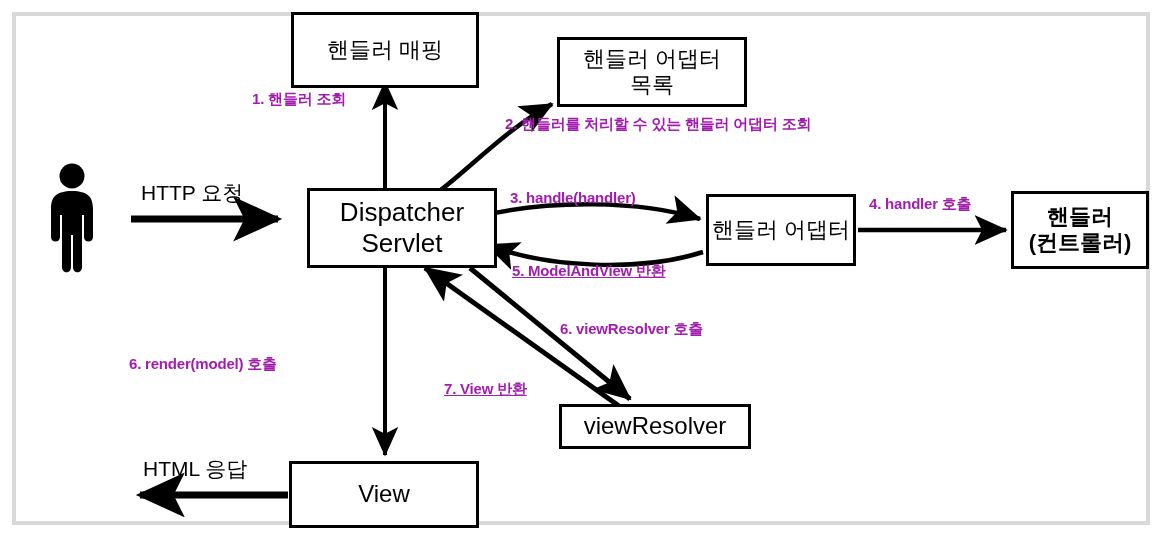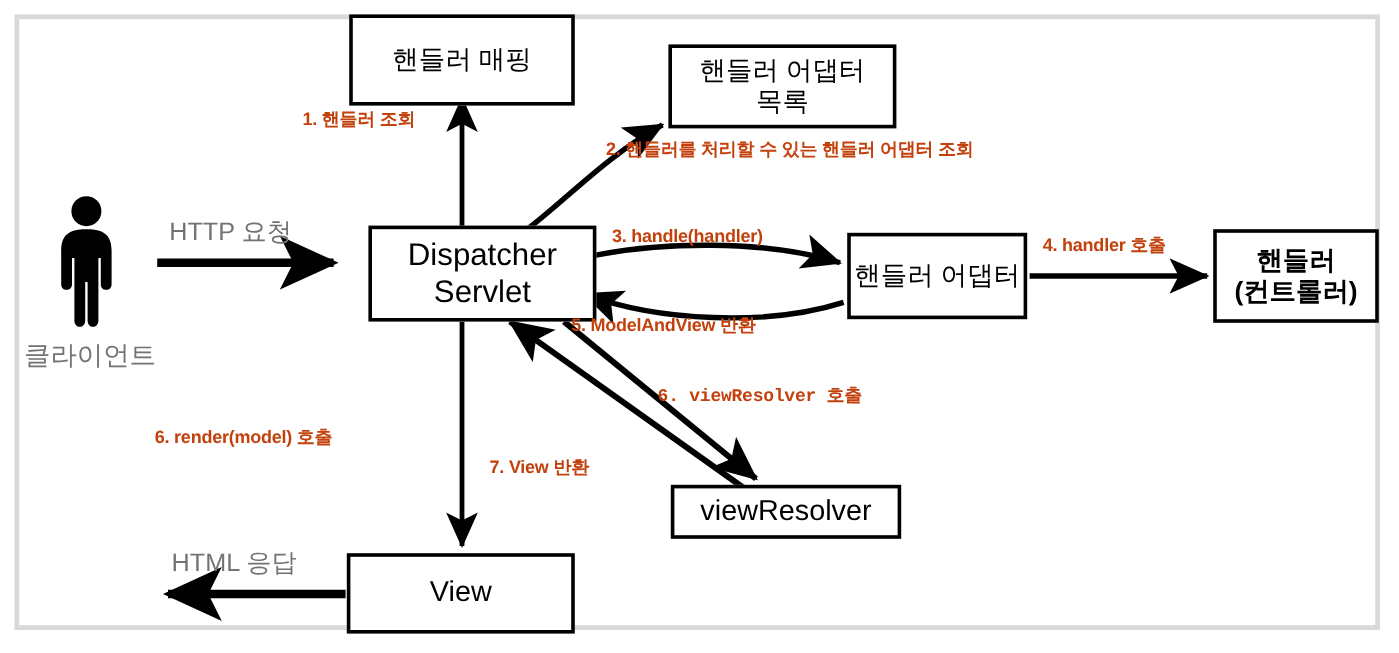--- a/index.html
+++ b/index.html
@@ -44,29 +44,29 @@
     display: flex;
     align-items: center;
     justify-content: center;
     text-align: center;
     line-height: 1.18;
     font-weight: 400;
     white-space: pre-line;
   }
   .lbl {
     position: absolute;
-    color: #c2410c;
+    color: #a21caf;
     font-weight: bold;
     font-size: 15px;
     white-space: nowrap;
     letter-spacing: -0.2px;
   }
   .lbl-plain {
     position: absolute;
-    color: #737373;
+    color: #000000;
     font-weight: 400;
     font-size: 21px;
     white-space: nowrap;
   }
   #client-icon {
     position: absolute;
     left: 44px;
     top: 163px;
     width: 56px;
     height: 112px;
@@ -107,21 +107,20 @@
 
     <line x1="385" y1="268" x2="385" y2="455" stroke="#000000" stroke-width="4" marker-end="url(#ah-thin)"></line>
 
     <line x1="288" y1="495" x2="140" y2="495" stroke="#000000" stroke-width="7" marker-end="url(#ah)"></line>
   </svg>
 
   <svg id="client-icon" viewBox="0 0 56 112" xmlns="http://www.w3.org/2000/svg">
     <circle cx="28" cy="13" r="12.5" fill="#000000"></circle>
     <path d="M28,28 C12,28 7,34 7,46 L7,74 C7,80 16,80 16,74 L16,52 L18,52 L18,104 C18,111 27,111 27,104 L27,72 L29,72 L29,104 C29,111 38,111 38,104 L38,52 L40,52 L40,74 C40,80 49,80 49,74 L49,46 C49,34 44,28 28,28 Z" fill="#000000"></path>
   </svg>
-  <div class="lbl-plain" style="left:20px; top:281px; font-size:22px;">클라이언트</div>
 
   <div class="box" style="left:291px; top:12px; width:188px; height:76px; font-size:22px;">핸들러 매핑</div>
 
   <div class="box" style="left:557px; top:37px; width:190px; height:70px; font-size:22px;">핸들러 어댑터
 목록</div>
 
   <div class="box" style="left:289px; top:188px; width:190px; height:80px; font-size:26px;margin-left:18px;">Dispatcher
 Servlet</div>
 
   <div class="box" style="left:706px; top:194px; width:150px; height:72px; font-size:22px;">핸들러 어댑터</div>
@@ -136,23 +135,23 @@
   <div class="lbl-plain" style="left:141px; top:179px;">HTTP 요청</div>
 
   <div class="lbl" style="left:252px; top:90px;">1. 핸들러 조회</div>
 
   <div class="lbl" style="left:505px; top:115px;text-align:center;">2. 핸들러를 처리할 수 있는 핸들러 어댑터 조회</div>
 
   <div class="lbl" style="left:510px; top:189px;">3. handle(handler)</div>
 
   <div class="lbl" style="left:869px; top:195px;">4. handler 호출</div>
 
-  <div class="lbl" style="left:476px; top:262px;">5. ModelAndView 반환</div>
+  <div class="lbl" style="left:512px; top:262px;text-decoration:underline;">5. ModelAndView 반환</div>
 
-  <div class="lbl" style="left:548px; top:320px;font-family:Liberation Mono, monospace;">6. viewResolver 호출</div>
+  <div class="lbl" style="left:560px; top:320px;">6. viewResolver 호출</div>
 
-  <div class="lbl" style="left:408px; top:380px;">7. View 반환</div>
+  <div class="lbl" style="left:444px; top:380px;text-decoration:underline;">7. View 반환</div>
 
   <div class="lbl" style="left:129px; top:355px;">6. render(model) 호출</div>
 
   <div class="lbl-plain" style="left:143px; top:455px;text-align:center;">HTML 응답</div>
 
 </div>
 
 </body></html>

